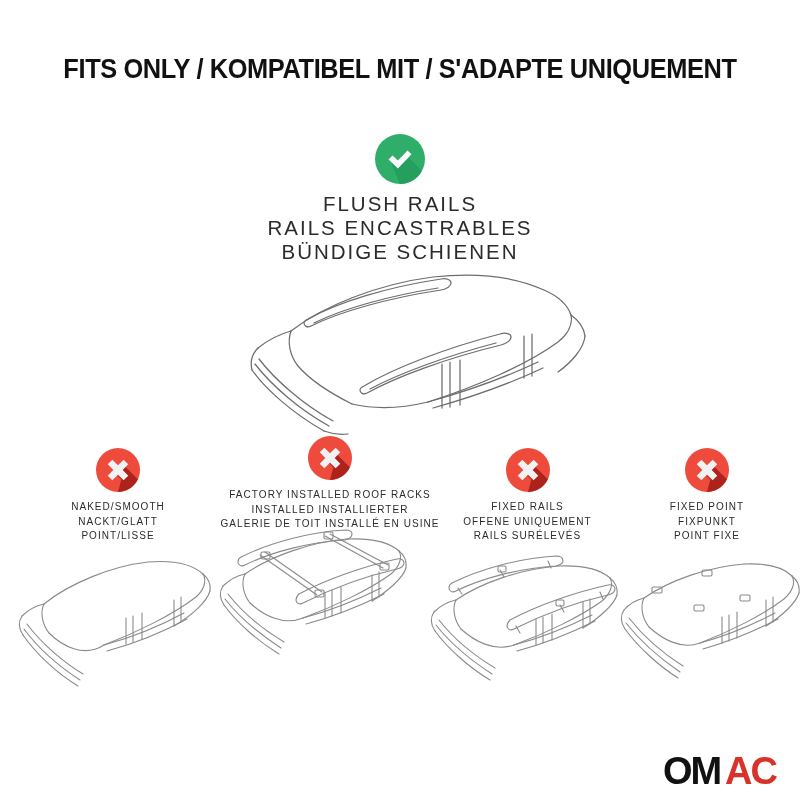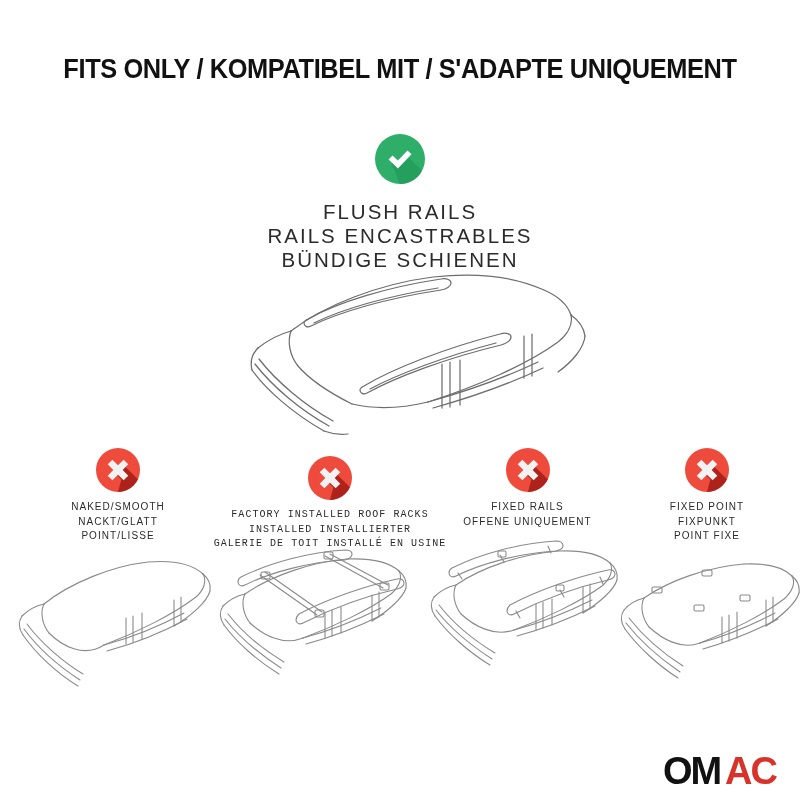--- a/index.html
+++ b/index.html
@@ -39,21 +39,21 @@
     top: 134px;
     left: 0;
     width: 800px;
     text-align: center;
   }
   .badge {
     display: block;
     margin: 0 auto;
   }
   #hero-labels {
-    margin-top: 16px;
+    margin-top: 8px;
     font-size: 20.5px;
     line-height: 24px;
     letter-spacing: 2.0px;
     font-weight: 400;
     color: #2b2b2b;
   }
   #hero-labels div { white-space: nowrap; }
 
   #hero-art {
     position: absolute;
@@ -75,21 +75,21 @@
     letter-spacing: 1.05px;
     color: #2b2b2b;
   }
   .col .col-labels div { white-space: nowrap; }
   .col .col-art {
     margin-top: 6px;
     height: 150px;
   }
 
   #col-0 { left: 8px;   top: 448px; width: 220px; }
-  #col-1 { left: 205px; top: 456px; width: 250px; font-family: Liberation Mono, monospace; }
+  #col-1 { left: 205px; top: 436px; width: 250px; }
   #col-2 { left: 420px; top: 448px; width: 215px; }
   #col-3 { left: 612px; top: 448px; width: 190px; }
 
   
   #logo {
     position: absolute;
     left: 663px;
     top: 752px;
     width: 130px;
     height: 40px;
@@ -255,20 +255,21 @@
   <div class="badge-wrap">
     <svg class="badge" width="44" height="44" viewBox="0 0 50 50">
       <circle cx="25" cy="25" r="25" fill="#ee4b3c"></circle>
       <path d="M25 50a25 25 0 0 0 22.6-14.4L33 21l-9.5 9.5 5.3 5.3z" fill="#a51f18" opacity="0.9"></path>
       <path d="M18.6 13.3l-5.3 5.3 6.4 6.4 -6.4 6.4 5.3 5.3 6.4-6.4 6.4 6.4 5.3-5.3 -6.4-6.4 6.4-6.4 -5.3-5.3 -6.4 6.4z" fill="#f2f2f2"></path>
     </svg>
   </div>
   <div class="col-labels">
     <div>FIXED RAILS</div>
     <div>OFFENE UNIQUEMENT</div>
+    <div>RAILS SURÉLEVÉS</div>
   </div>
   <div class="col-art">
     <svg class="line-art" width="215" height="150" viewBox="0 0 215 150">
       <g fill="none" stroke="#8a8a8a" stroke-width="1.1" stroke-linejoin="round" stroke-linecap="round">
         <path d="M36 50 C62 32 102 19 138 16"></path>
         <path d="M138 16 C162 15 180 19 190 28"></path>
         <path d="M190 28 C194 35 190 44 182 51 C160 67 124 84 94 95"></path>
         <path d="M36 50 C32 58 34 70 41 79"></path>
         <path d="M41 79 C54 91 74 102 94 95"></path>
         <path d="M36 50 C27 52 20 56 14 62"></path>

